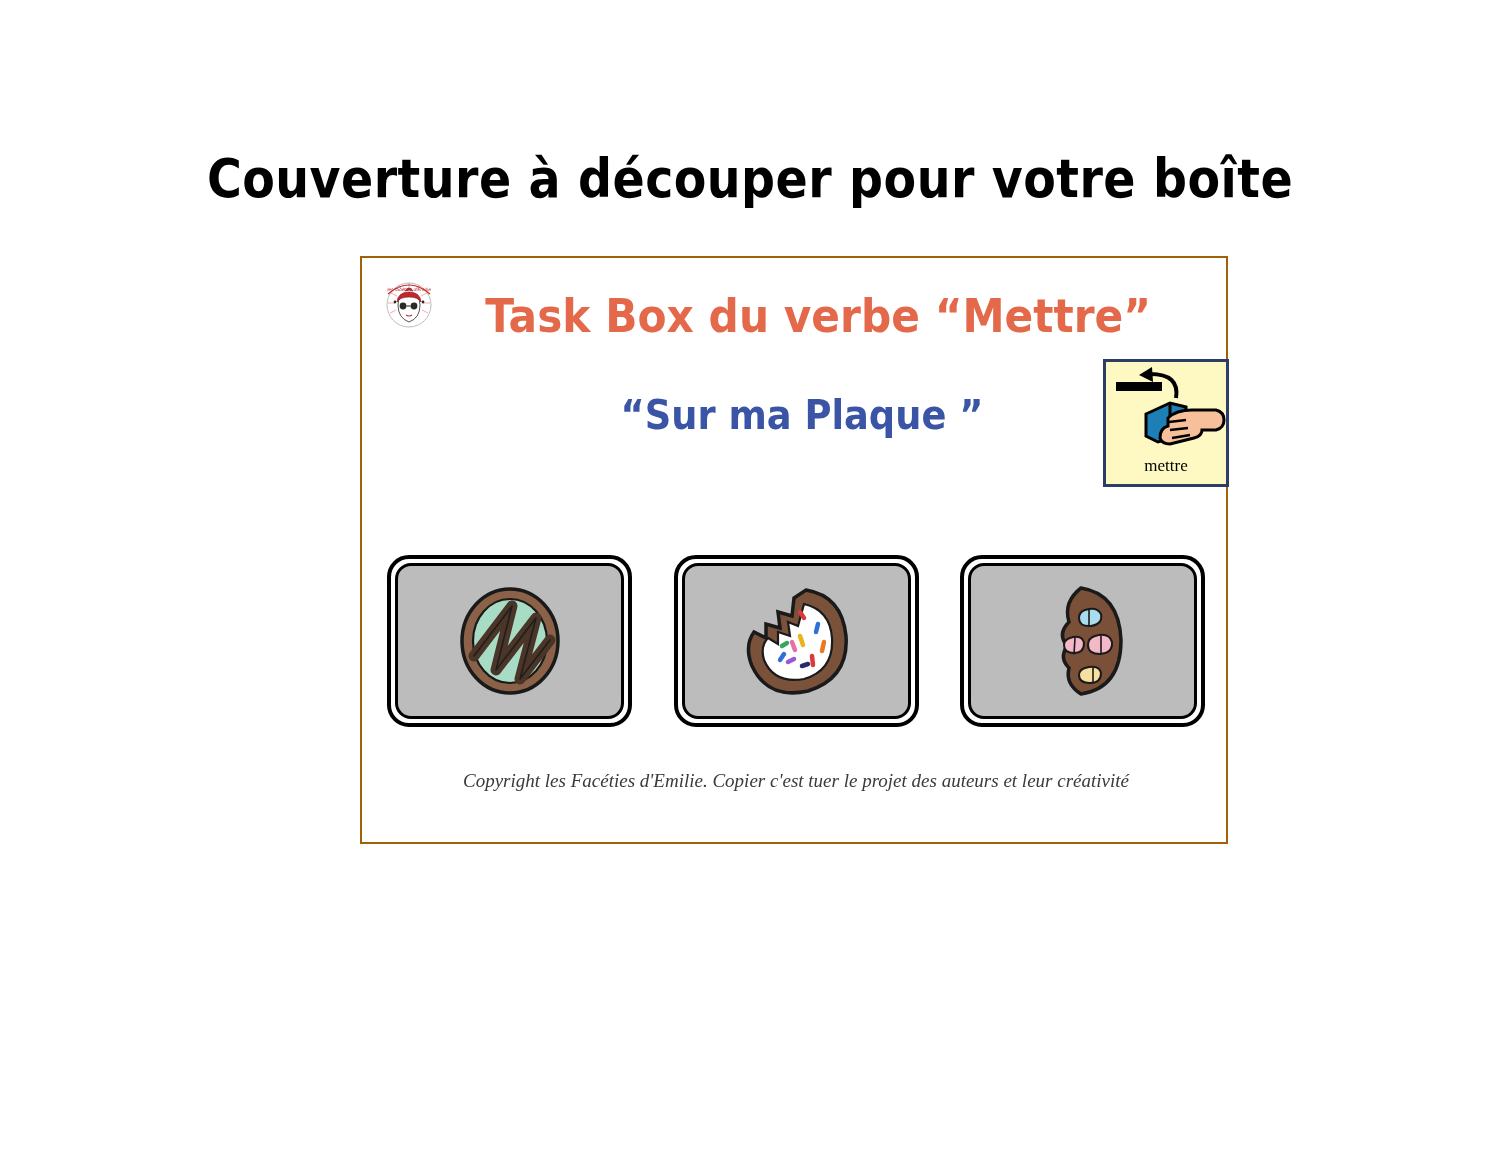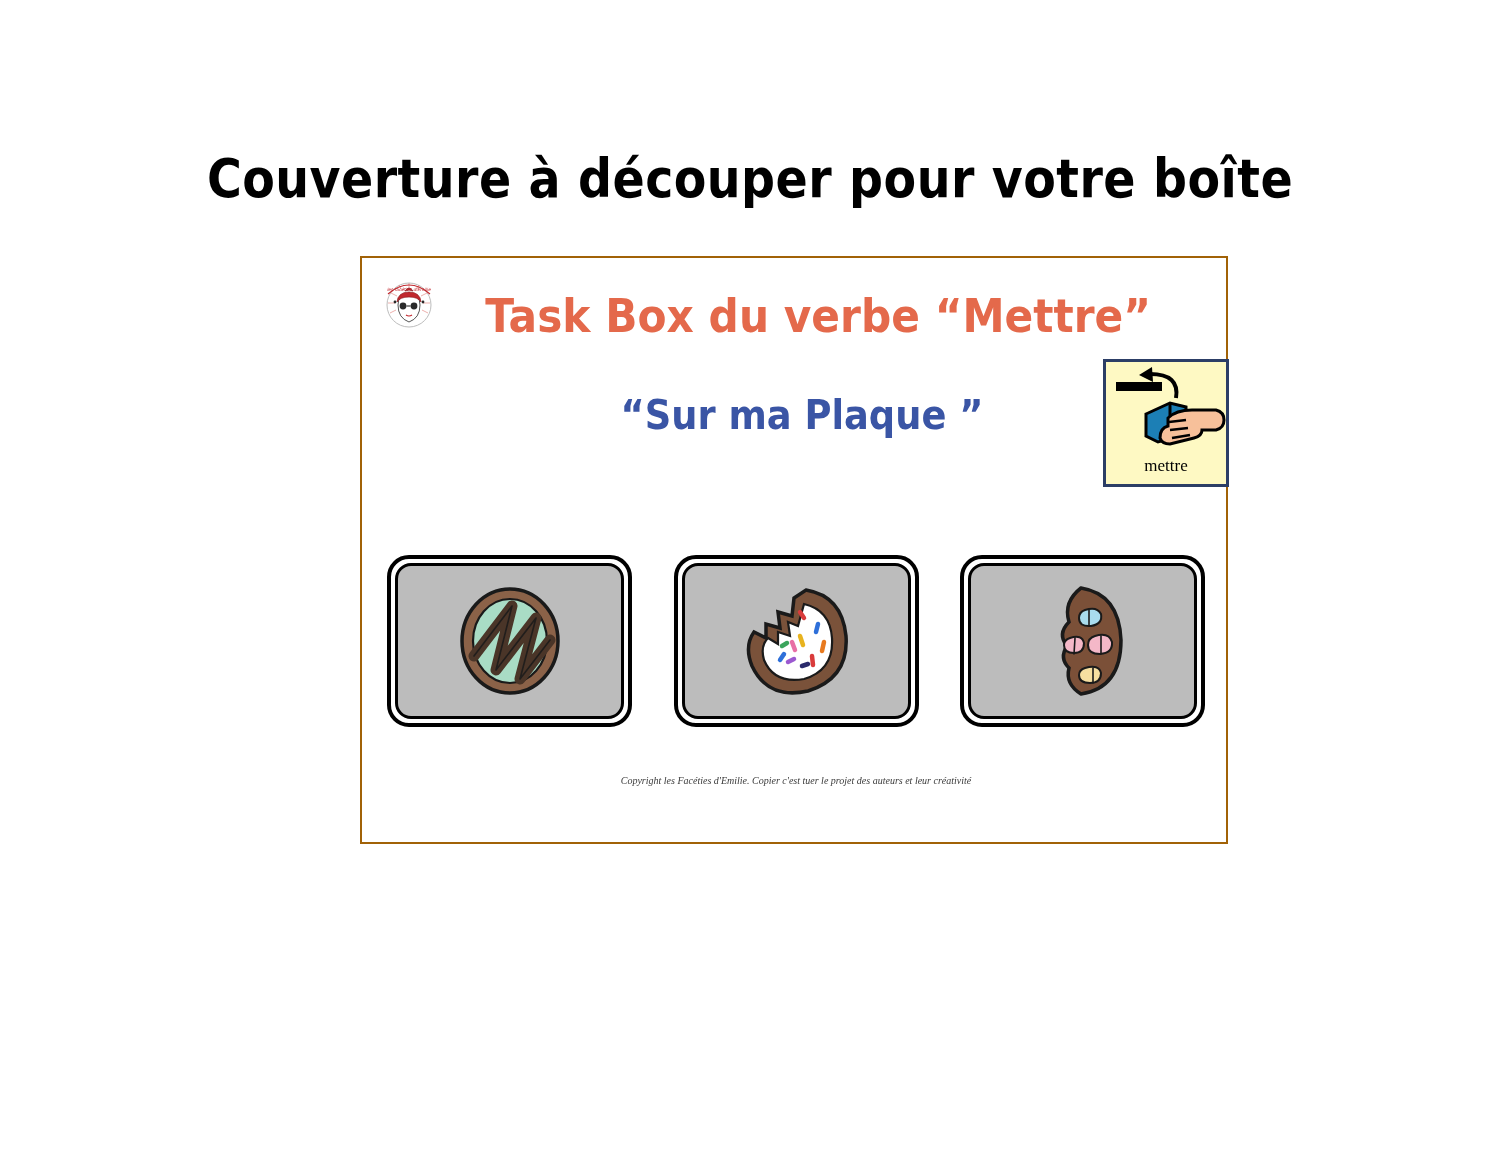--- a/index.html
+++ b/index.html
@@ -144,21 +144,21 @@
 
   
   .copyright {
     position: absolute;
     left: 0;
     top: 514px;
     width: 868px;
     text-align: center;
     font-family: "Liberation Serif", serif;
     font-style: italic;
-    font-size: 10px;
+    font-size: 19px;
     line-height: 18px;
     color: #3a3a3a;
   }
 </style>
 </head>
 <body>
 
 <h1 class="page-heading">Couverture à découper pour votre boîte</h1>
 
 <div class="cover-card">

